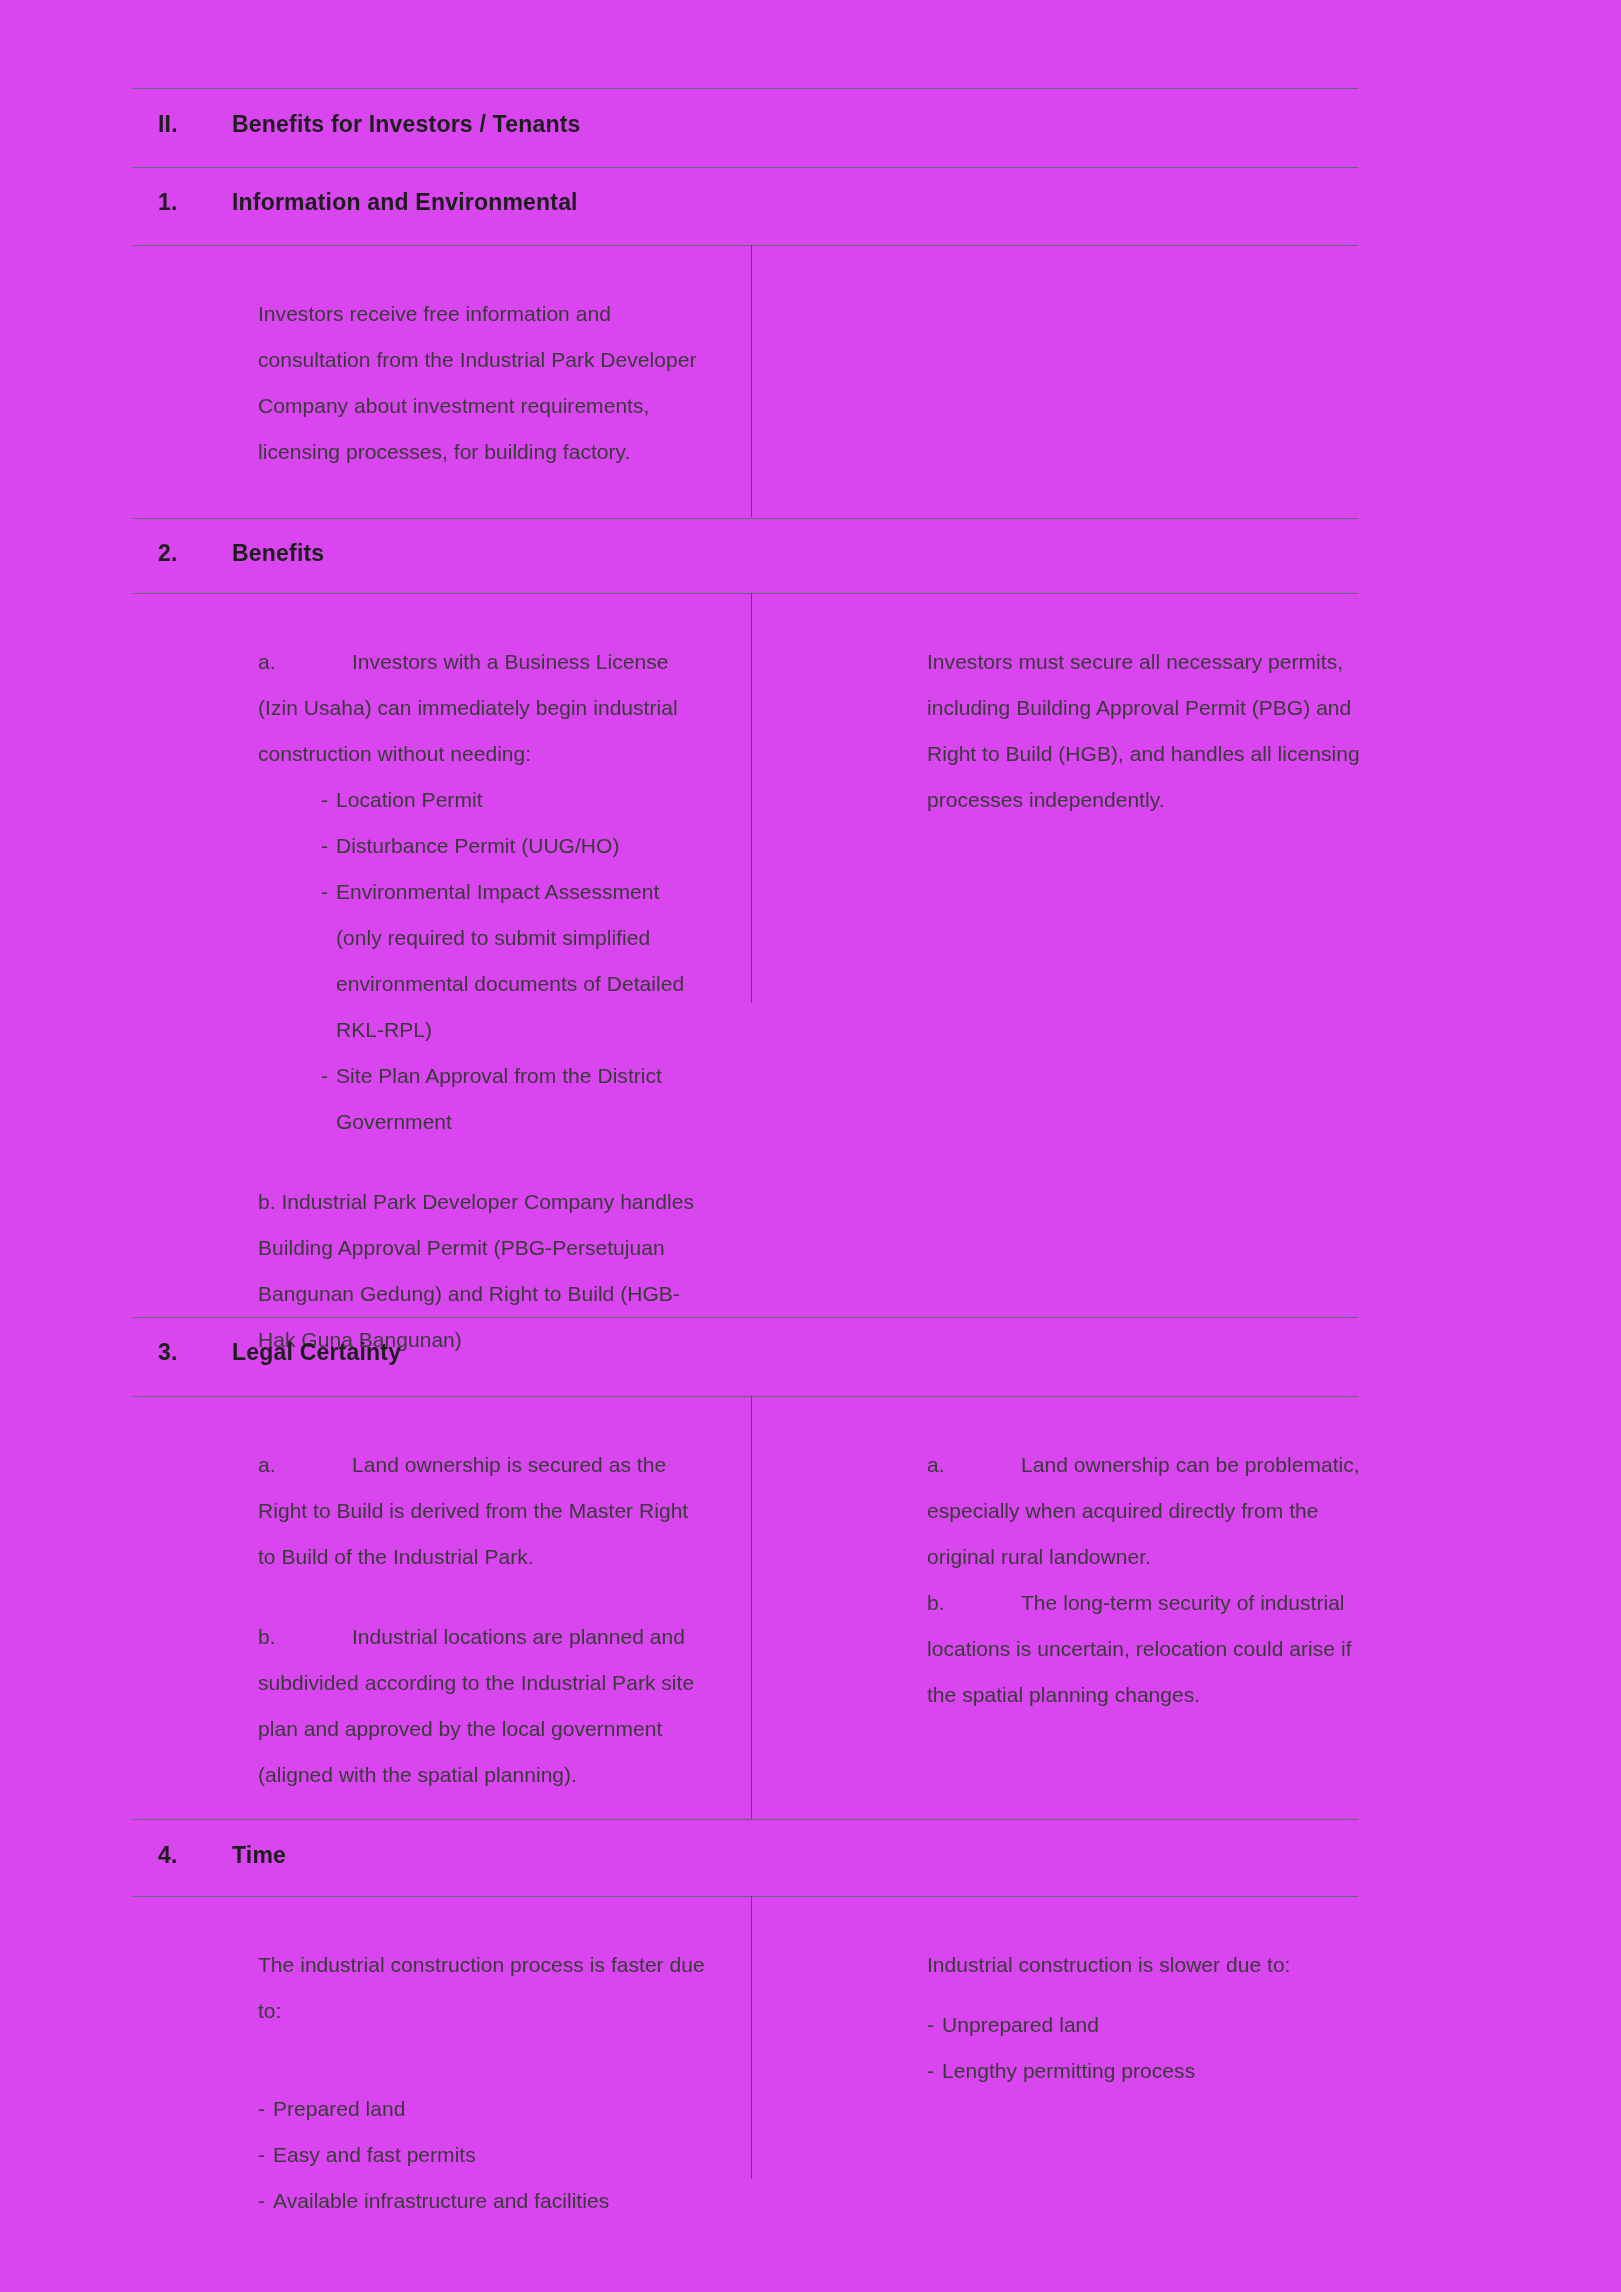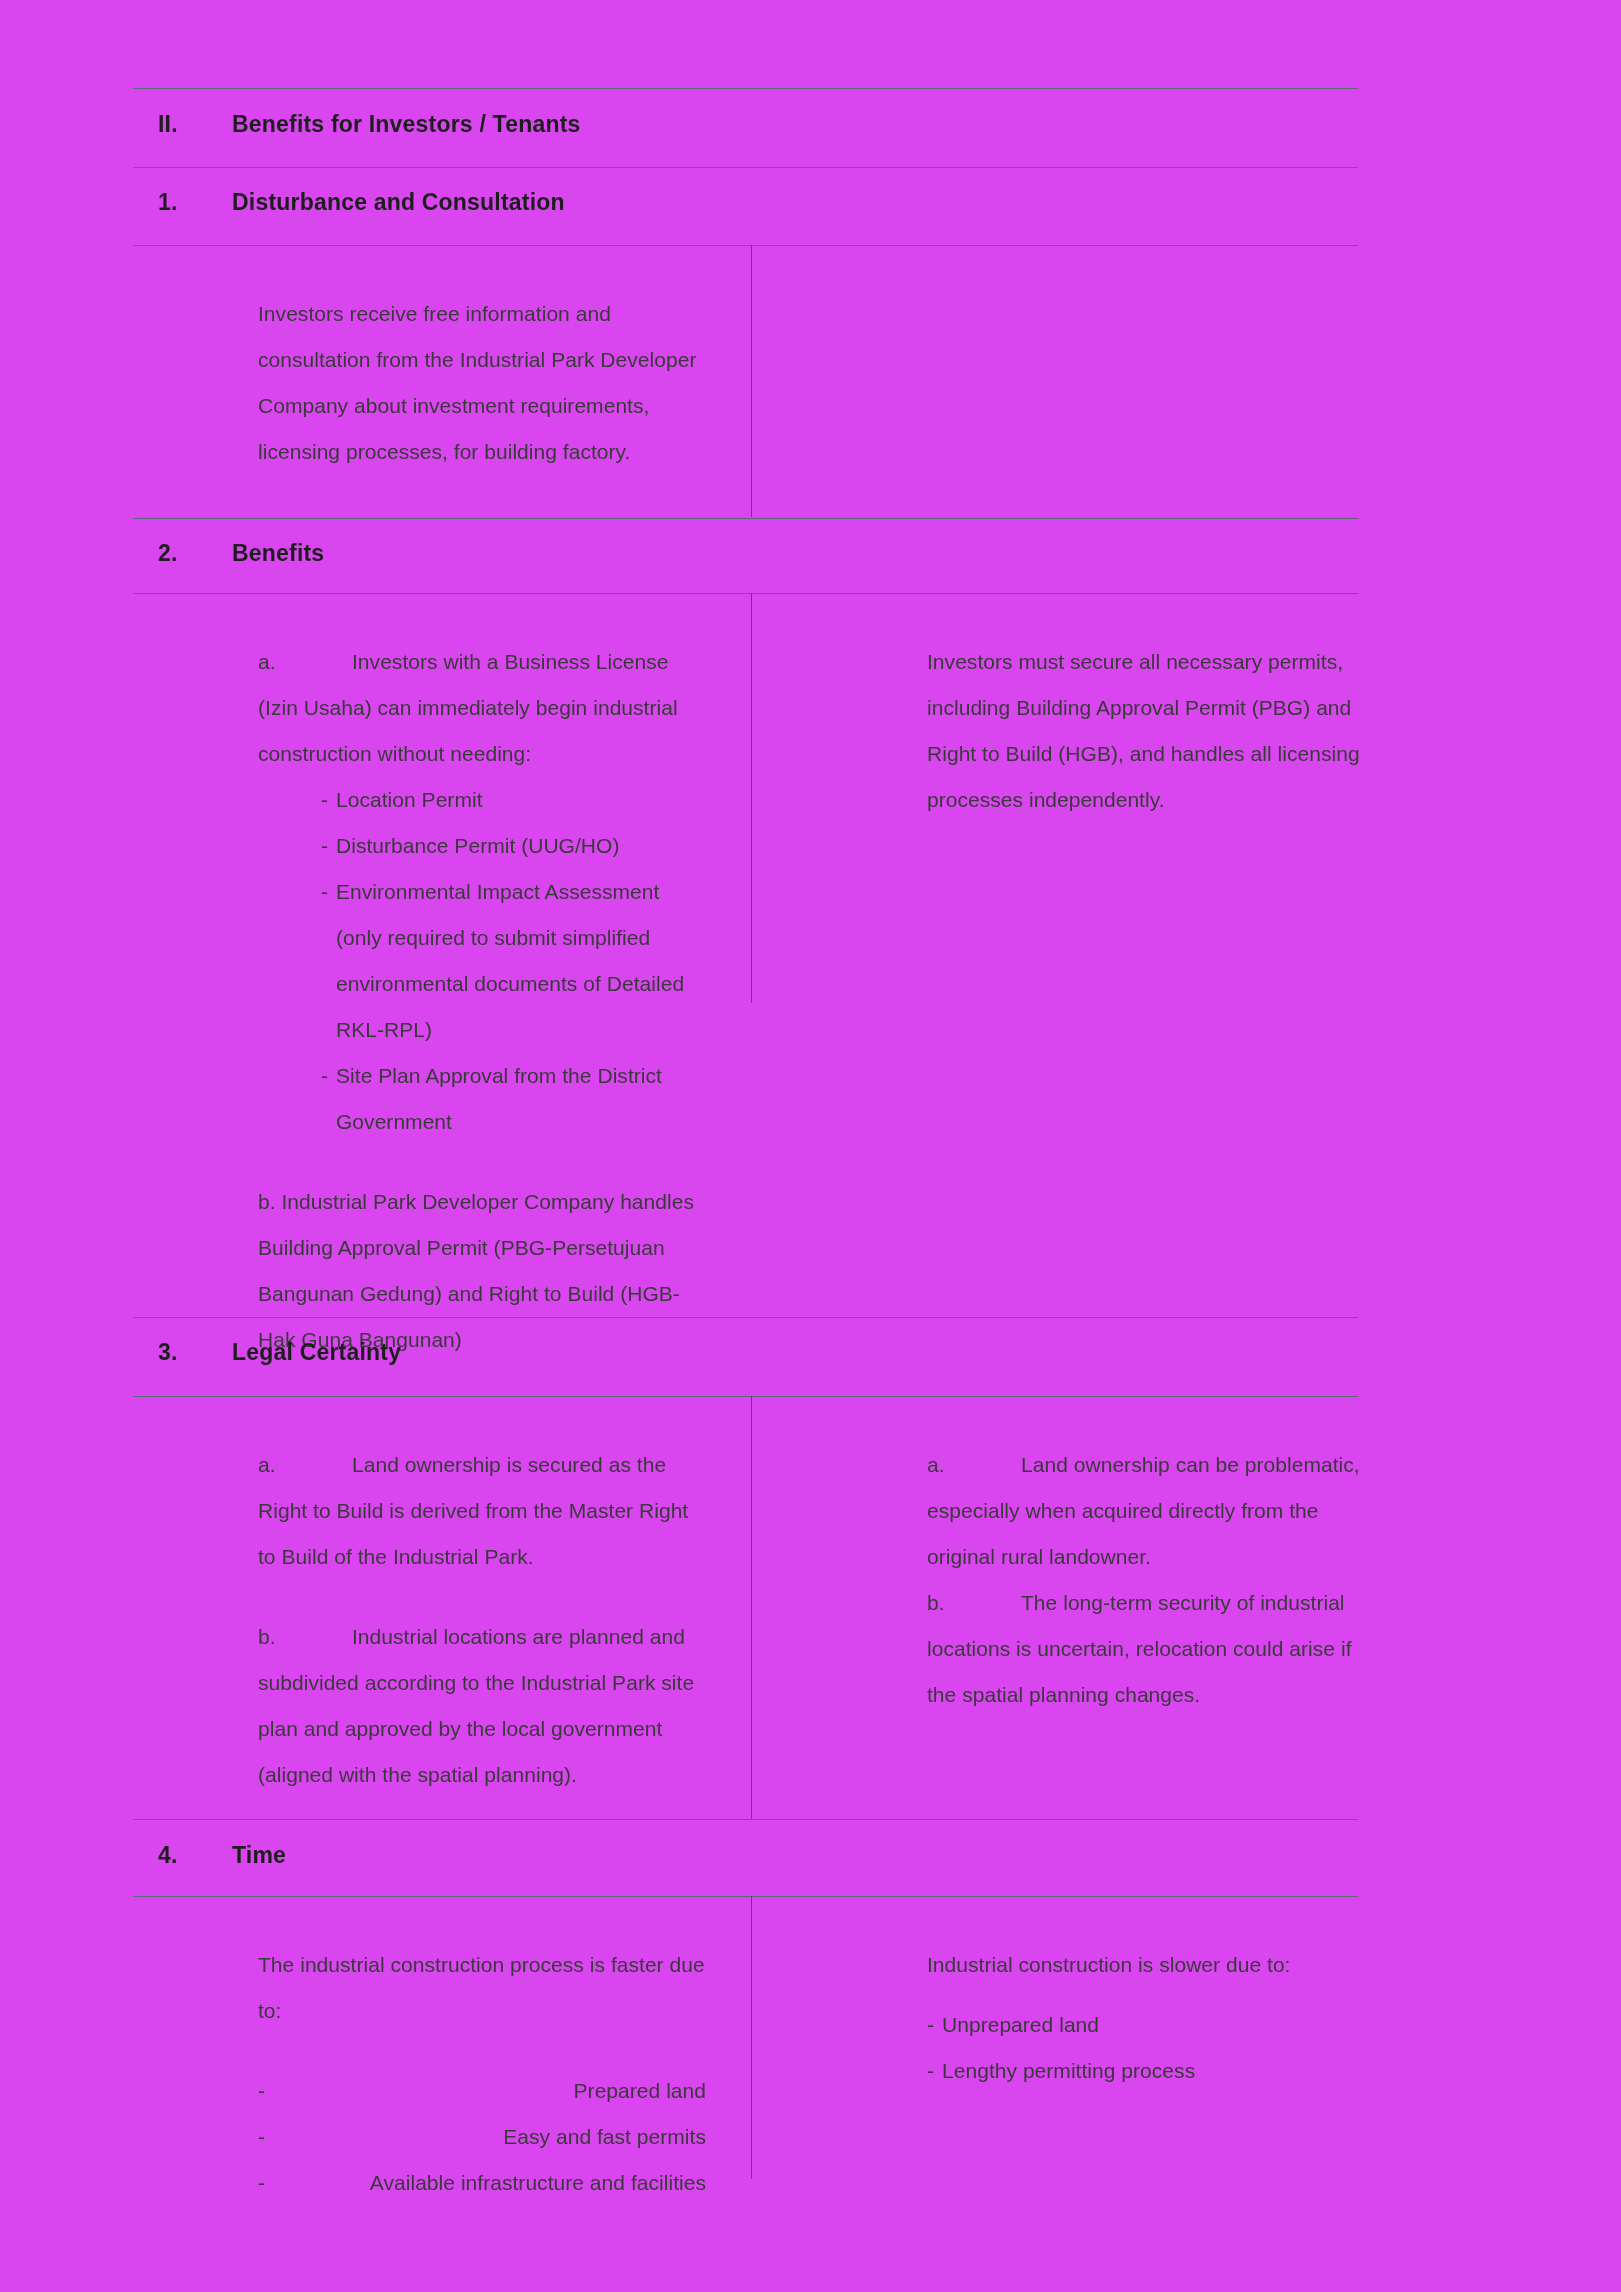--- a/index.html
+++ b/index.html
@@ -108,21 +108,21 @@
 
   <div class="headrow" style="top:90px;">
     <span class="num">II.</span>
     <span class="ttl">Benefits for Investors / Tenants</span>
   </div>
 
   <div class="rule" style="top: 167px; border-top-color: rgb(90, 106, 120);"></div>
 
   <div class="headrow" style="top:168px;">
     <span class="num">1.</span>
-    <span class="ttl">Disturbance and Consultation</span>
+    <span class="ttl">Information and Environmental</span>
   </div>
 
   <div class="rule" style="top: 245px; border-top-color: rgb(90, 106, 120);"></div>
   <div class="vdiv" style="top: 245px; height: 272px; border-left-color: rgb(69, 82, 94);"></div>
 
   <div class="cell left" style="top:291px;">
     <p>Investors receive free information and consultation from the Industrial Park Developer Company about investment requirements, licensing processes, for building factory.</p>
   </div>
 
   <div class="rule" style="top: 518px; border-top-color: rgb(90, 106, 120);"></div>
@@ -175,21 +175,21 @@
   <div class="headrow" style="top:1821px;">
     <span class="num">4.</span>
     <span class="ttl">Time</span>
   </div>
 
   <div class="rule" style="top: 1896px; border-top-color: rgb(90, 106, 120);"></div>
   <div class="vdiv" style="top: 1896px; height: 283px; border-left-color: rgb(69, 82, 94);"></div>
 
   <div class="cell left" style="top:1942px;">
     <p>The industrial construction process is faster due to:</p>
-    <ul class="dash" style="margin-top:34px;text-align:right;">
+    <ul class="dash" style="margin-top:52px;">
       <li>Prepared land</li>
       <li>Easy and fast permits</li>
       <li>Available infrastructure and facilities</li>
     </ul>
   </div>
 
   <div class="cell right" style="top:1942px;">
     <p>Industrial construction is slower due to:</p>
     <ul class="dash" style="margin-top:14px;">
       <li>Unprepared land</li>

